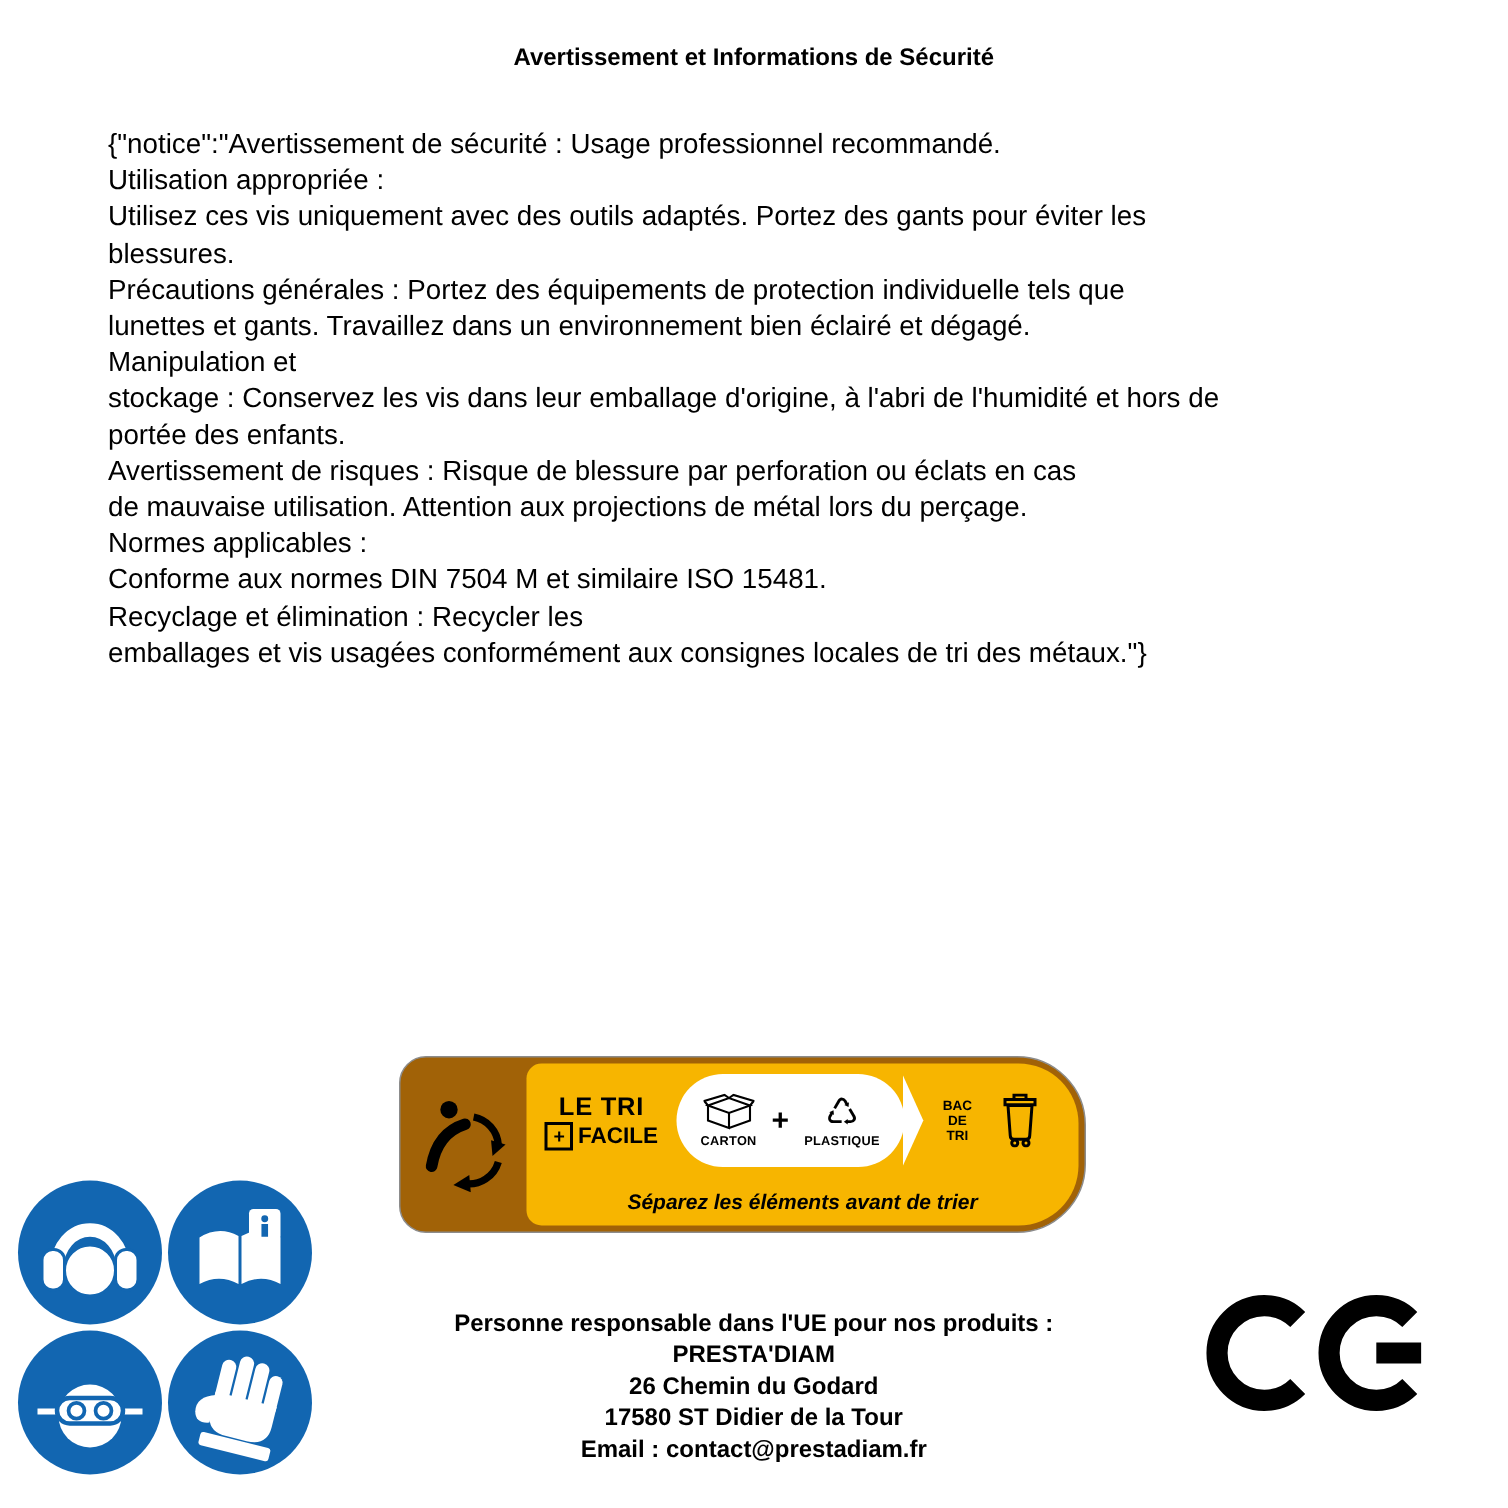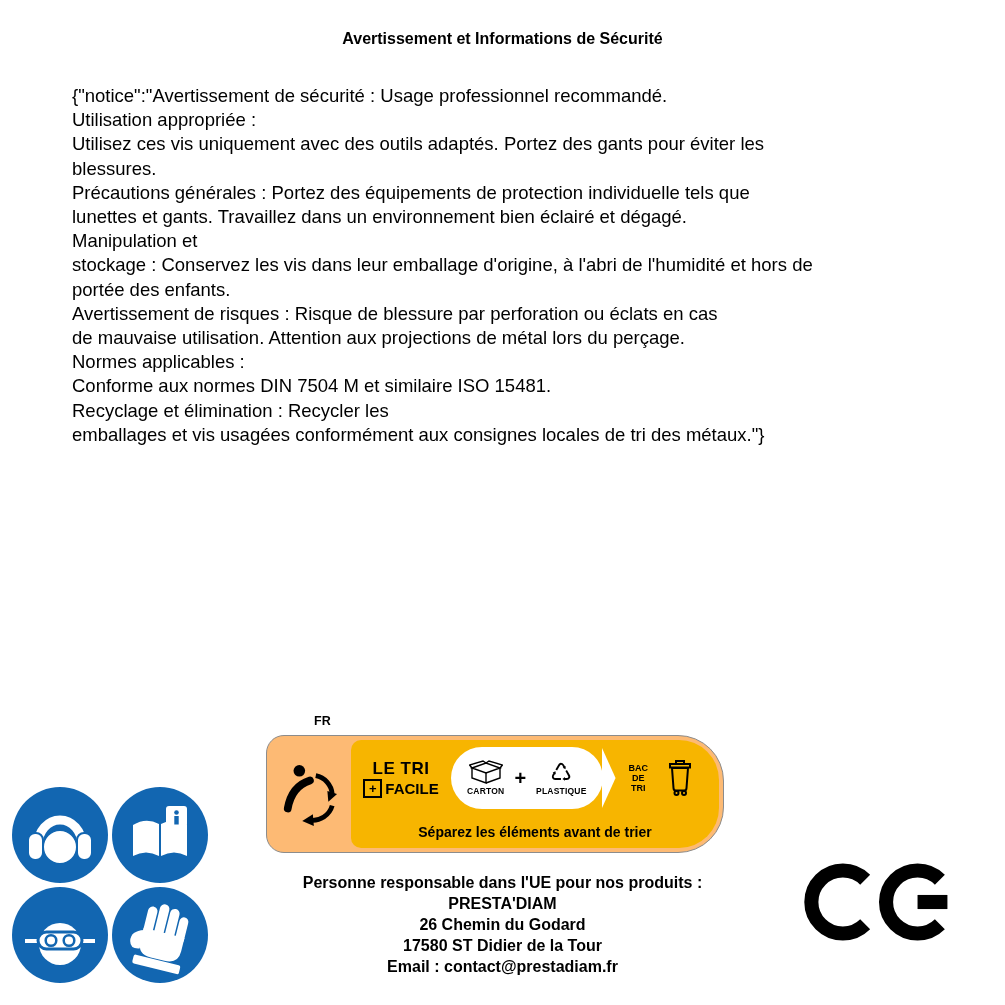--- a/index.html
+++ b/index.html
@@ -13,23 +13,23 @@
              font-size:18.5px;line-height:24.2px;white-space:pre-line;}
 
   
   .icons-grid{position:absolute;left:12px;top:787px;display:grid;
               grid-template-columns:96px 96px;grid-auto-rows:96px;gap:4px;}
   .picto{width:96px;height:96px;border-radius:50%;background:var(--blue,#1266B1);}
   .picto svg{width:100%;height:100%;display:block;}
 
   
   .fr-label{position:absolute;left:270px;top:714px;font-size:12.5px;font-weight:bold;padding-left:44px;}
-  .infotri{position:absolute;left:266px;top:735px;width:458px;height:118px;
+  .infotri{position:absolute;left:266px;top:704px;width:458px;height:118px;
            border:1.5px solid var(--border-gray,#8c8c8c);
-           border-radius:18px 46px 46px 18px;background:#fdba74;display:flex;
+           border-radius:18px 46px 46px 18px;background:#a16207;display:flex;
            box-sizing:border-box;justify-content:flex-end;}
   .triman{width:84px;display:flex;align-items:center;justify-content:center;}
   .yellow{flex:1;margin:4px 4px 4px 0;background:var(--yellow,#F7B500);
           border-radius:10px 40px 40px 10px;display:flex;flex-direction:column;
           overflow:hidden;}
   .topband{flex:1;display:flex;align-items:center;}
   .trifacile{width:100px;text-align:center;}
   .tri-title{font-size:17px;font-weight:900;letter-spacing:.5px;}
   .tri-sub{display:flex;align-items:center;justify-content:center;gap:3px;
            font-size:15px;font-weight:900;}
@@ -41,21 +41,21 @@
   .material{display:flex;flex-direction:column;align-items:center;gap:1px;}
   .material-label{font-size:8.5px;font-weight:bold;letter-spacing:.2px;}
   .mat-plus{font-size:20px;font-weight:900;}
   .notch{width:14px;height:62px;background:#fff;
          clip-path:polygon(0 0,100% 50%,0 100%);margin-left:-1px;}
   .binzone{flex:1;display:flex;align-items:center;justify-content:center;gap:18px;
            padding-right:12px;}
   .bin-label{font-size:9px;font-weight:900;line-height:1.12;white-space:pre-line;
              text-align:center;}
   .tagline{height:32px;display:flex;align-items:center;justify-content:center;
-           font-size:14px;font-weight:bold;}
+           font-size:14px;font-style:italic;font-weight:bold;}
   .recycle-glyph{font-family:"DejaVu Sans",sans-serif;font-size:25px;line-height:1;}
 
   .responsible{position:absolute;left:0;top:872px;width:1005px;text-align:center;
                font-size:16px;font-weight:bold;line-height:21px;}
 
   .ce{position:absolute;left:803px;top:852px;width:166px;height:100px;}
   .ce svg{width:100%;height:100%;display:block;}
   .sr{position:absolute;width:1px;height:1px;overflow:hidden;
       clip:rect(0 0 0 0);white-space:nowrap;}
 

